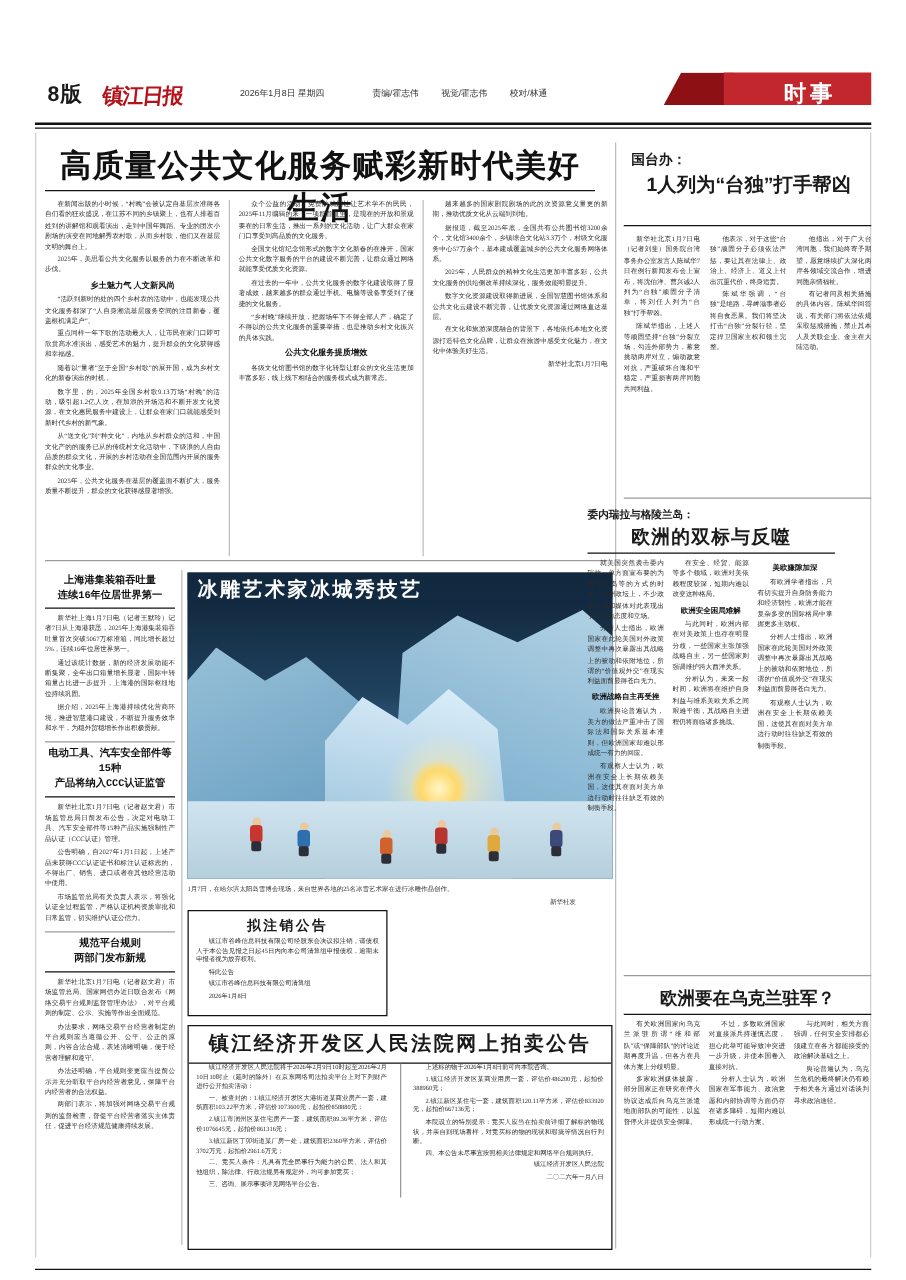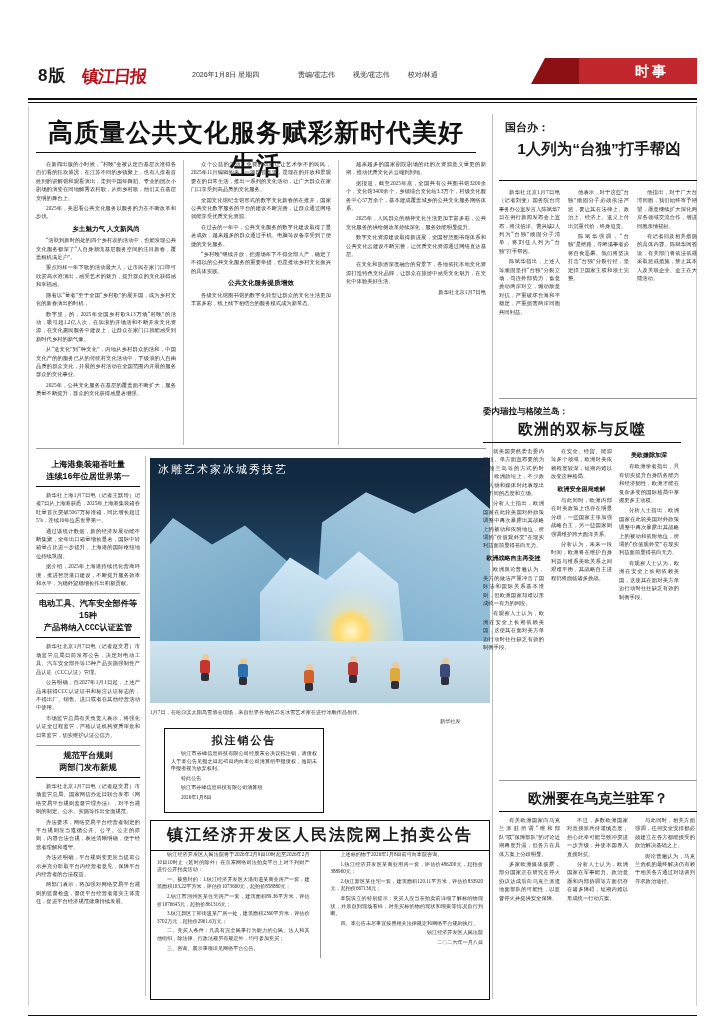--- a/index.html
+++ b/index.html
@@ -14,21 +14,21 @@
   .page-num{position:absolute;left:38px;top:36px;font-size:17px;font-weight:bold;letter-spacing:1px;font-family:"Liberation Sans",sans-serif;}
   .paper-logo{position:absolute;left:82px;top:37px;font-size:17px;font-weight:bold;color:#b5121b;font-family:"Liberation Serif",serif;letter-spacing:-1px;
     transform:skewX(-6deg);}
   .issue-date{position:absolute;left:192px;top:42px;font-size:7px;color:#333;font-family:"Liberation Sans",sans-serif;}
   .credits{position:absolute;left:298px;top:42px;font-size:7px;color:#333;font-family:"Liberation Sans",sans-serif;}
   .credits span{margin-right:16px;}
   .section-flag{position:absolute;right:28px;top:30px;width:160px;height:26px;}
   .flag-red{position:absolute;right:0;top:0;width:118px;height:26px;background:#c1272d;}
   .flag-dark{position:absolute;right:110px;top:0;width:56px;height:26px;background:#8c1014;
     clip-path:polygon(14px 0,100% 0,100% 100%,0 100%);}
-  .flag-text{position:absolute;right:28px;top:5px;color:#fff;font-size:14px;font-weight:bold;letter-spacing:3px;font-family:"Liberation Sans",sans-serif;}
+  .flag-text{position:absolute;right:28px;top:5px;color:#fff;font-size:18px;font-weight:bold;letter-spacing:3px;font-family:"Liberation Sans",sans-serif;}
   .rule-top{position:absolute;left:28px;top:70px;width:669px;height:2px;background:#111;}
   .rule-top2{position:absolute;left:28px;top:74px;width:669px;height:1px;background:#111;}
 
   
   .body-text{font-size:5.3px;line-height:8.4px;text-align:justify;color:#2a2a2a;
     font-family:"Liberation Serif",serif;}
   .body-text p{margin:0 0 2px 0;text-indent:10px;}
   .sub-h{font-size:6.6px;font-weight:bold;text-align:center;margin:4px 0 3px;color:#111;}
 
   
@@ -59,21 +59,21 @@
   .photo .sun{position:absolute;left:178px;top:150px;width:46px;height:46px;border-radius:50%;
     background:radial-gradient(circle,#fff7c8 0%,#ffd86b 45%,rgba(255,190,60,0) 72%);}
   .photo .ray{position:absolute;left:150px;top:120px;width:110px;height:110px;
     background:radial-gradient(circle at 50% 50%,rgba(255,235,160,.85) 0%,rgba(255,215,120,0) 60%);}
   .photo .ground{position:absolute;left:0;bottom:0;width:100%;height:62px;background:linear-gradient(#cfe4ef,#b6cfdd);}
   .worker{position:absolute;width:14px;height:26px;}
   .worker .b{position:absolute;left:2px;top:6px;width:10px;height:14px;border-radius:3px;}
   .worker .h{position:absolute;left:4px;top:0px;width:7px;height:7px;border-radius:50%;background:#e8c9a0;}
   .worker .l{position:absolute;left:3px;top:19px;width:8px;height:8px;background:#2e2e38;border-radius:2px;}
   .photo-caption-band{position:absolute;left:150px;top:430px;width:340px;height:22px;background:rgba(20,45,70,.55);}
-  .photo-caption-band span{display:block;padding:4px 8px;color:#fff;font-size:11px;font-weight:normal;letter-spacing:2px;font-family:"Liberation Sans",sans-serif;}
+  .photo-caption-band span{display:block;padding:4px 8px;color:#fff;font-size:16px;font-weight:bold;letter-spacing:2px;font-family:"Liberation Sans",sans-serif;}
   .photo-cap{position:absolute;left:150px;top:680px;width:340px;font-size:5.2px;line-height:8px;color:#333;text-align:justify;}
   .photo-cred{position:absolute;left:440px;top:690px;font-size:5.2px;color:#333;}
 
   
   .box{position:absolute;border:1px solid #111;box-sizing:border-box;}
   .box-title{text-align:center;font-size:11px;font-weight:bold;letter-spacing:2px;padding:4px 0 2px;font-family:"Liberation Sans",sans-serif;}
   .box-body{font-size:5.1px;line-height:7.6px;text-align:justify;padding:0 6px 4px;color:#2a2a2a;}
   .box-body p{margin:0 0 2px;text-indent:10px;}
 
   
@@ -223,21 +223,21 @@
         <div class="b" style="background:#3c4a7a;"></div>
         <div class="l"></div>
       </div>
   </div>
   <div class="photo-caption-band">
     <span>冰雕艺术家冰城秀技艺</span>
   </div>
   <div class="photo-cap">1月7日，在哈尔滨太阳岛雪博会现场，来自世界各地的25名冰雪艺术家在进行冰雕作品创作。</div>
   <div class="photo-cred">新华社发</div>
 
-  <div class="box" style="left:164px;top:700px;width:160px;height:85px;">
+  <div class="box" style="left:150px;top:700px;width:160px;height:85px;">
     <div class="box-title">拟注销公告</div>
     <div class="box-body">
       <p>镇江市谷峰信息科技有限公司经股东会决议拟注销，请债权人于本公告见报之日起45日内向本公司清算组申报债权，逾期未申报者视为放弃权利。</p>
       <p>特此公告</p>
       <p>镇江市谷峰信息科技有限公司清算组</p>
       <p>2026年1月8日</p>
     </div>
   </div>
 
 
@@ -281,21 +281,21 @@
     <p>他表示，对于这些“台独”顽固分子必须依法严惩，要让其在法律上、政治上、经济上、道义上付出沉重代价，终身追责。</p>
     <p>陈斌华强调，“台独”是绝路，寻衅滋事者必将自食恶果。我们将坚决打击“台独”分裂行径，坚定捍卫国家主权和领土完整。</p>
   </div>
   <div class="col body-text" style="left:637px;top:160px;width:60px;height:205px;">
     <p>他指出，对于广大台湾同胞，我们始终寄予期望，愿意继续扩大深化两岸各领域交流合作，增进同胞亲情福祉。</p>
     <p>有记者问及相关措施的具体内容。陈斌华回答说，有关部门将依法依规采取惩戒措施，禁止其本人及关联企业、金主在大陆活动。</p>
   </div>
 
   <div class="hr-thin" style="left:499px;top:370px;width:198px;"></div>
 
-  <div style="position:absolute;left:483px;top:378px;width:198px;">
+  <div style="position:absolute;left:470px;top:378px;width:198px;">
     <div class="r-kicker">委内瑞拉与格陵兰岛：</div>
     <div class="r-h2">欧洲的双标与反噬</div>
     <div style="height:1px;background:#111;margin-bottom:4px;"></div>
     <div style="display:flex;gap:7px;">
       <div class="body-text" style="width:61px;">
         <p>就美国突然袭击委内瑞拉、单方面宣布要的为格陵兰岛等的方式的时候。欧洲政坛上，不少政治人物和媒体对此表现出了不同的态度和立场。</p>
         <p>分析人士指出，欧洲国家在此轮美国对外政策调整中再次暴露出其战略上的被动和依附地位，所谓的“价值观外交”在现实利益面前显得苍白无力。</p>
         <div class="sub-h" style="font-size:6px;">欧洲战略自主再受挫</div>
         <p>欧洲舆论普遍认为，美方的做法严重冲击了国际法和国际关系基本准则，但欧洲国家却难以形成统一有力的回应。</p>
         <p>有观察人士认为，欧洲在安全上长期依赖美国，这使其在面对美方单边行动时往往缺乏有效的制衡手段。</p>

